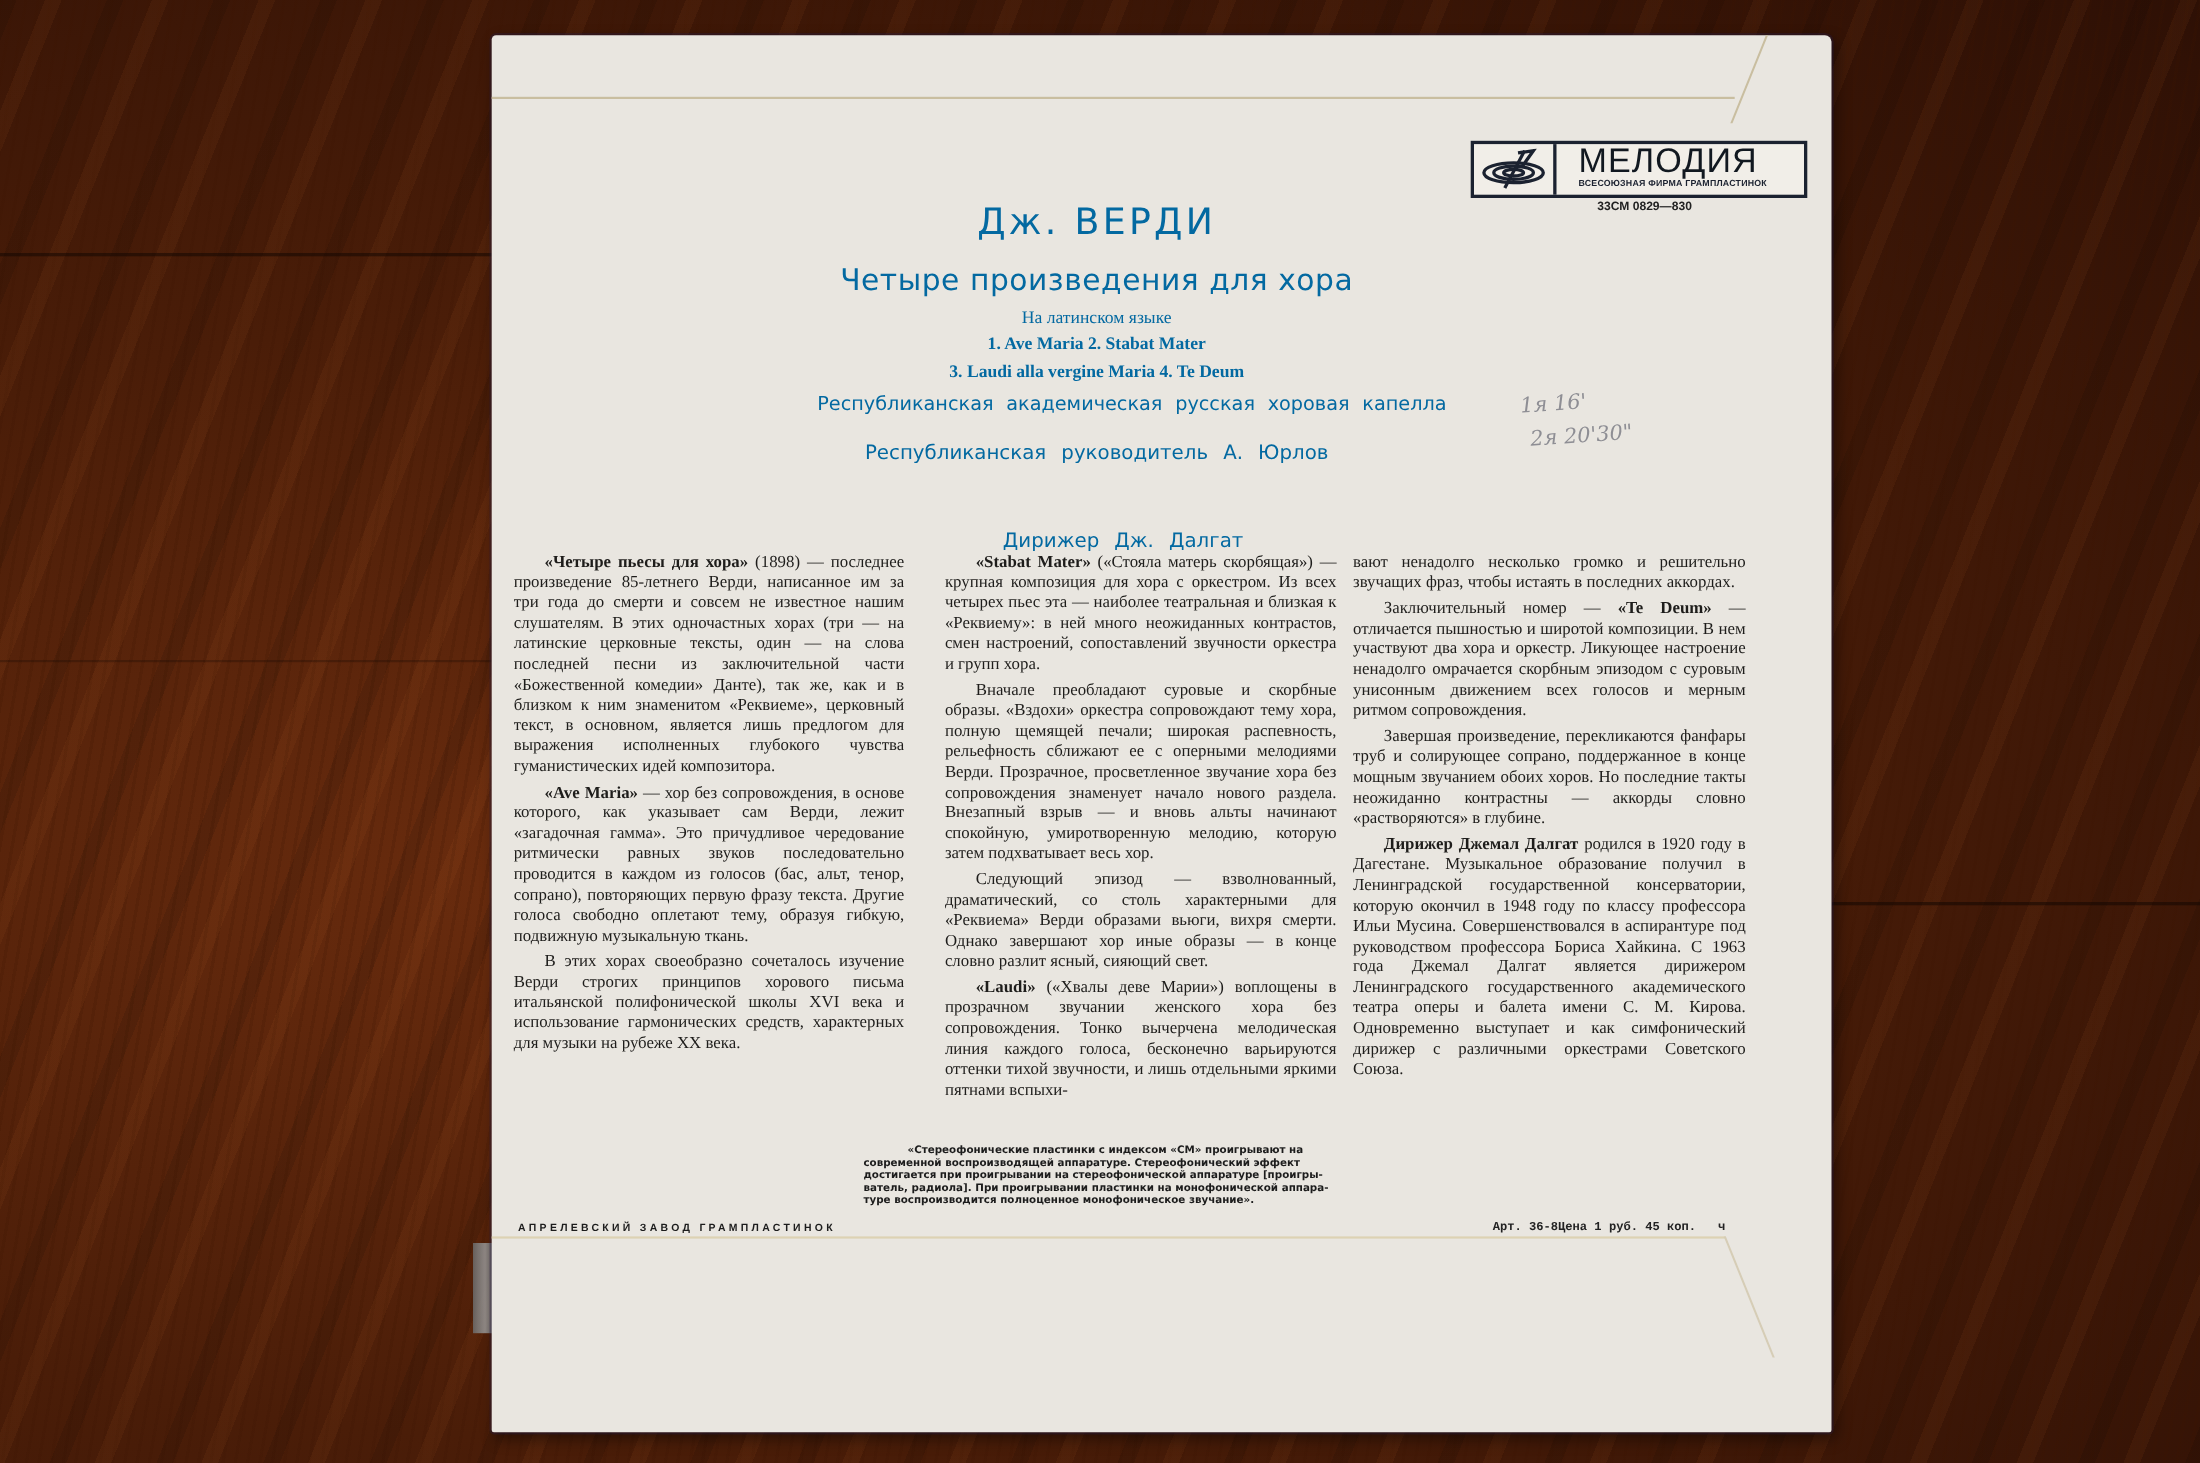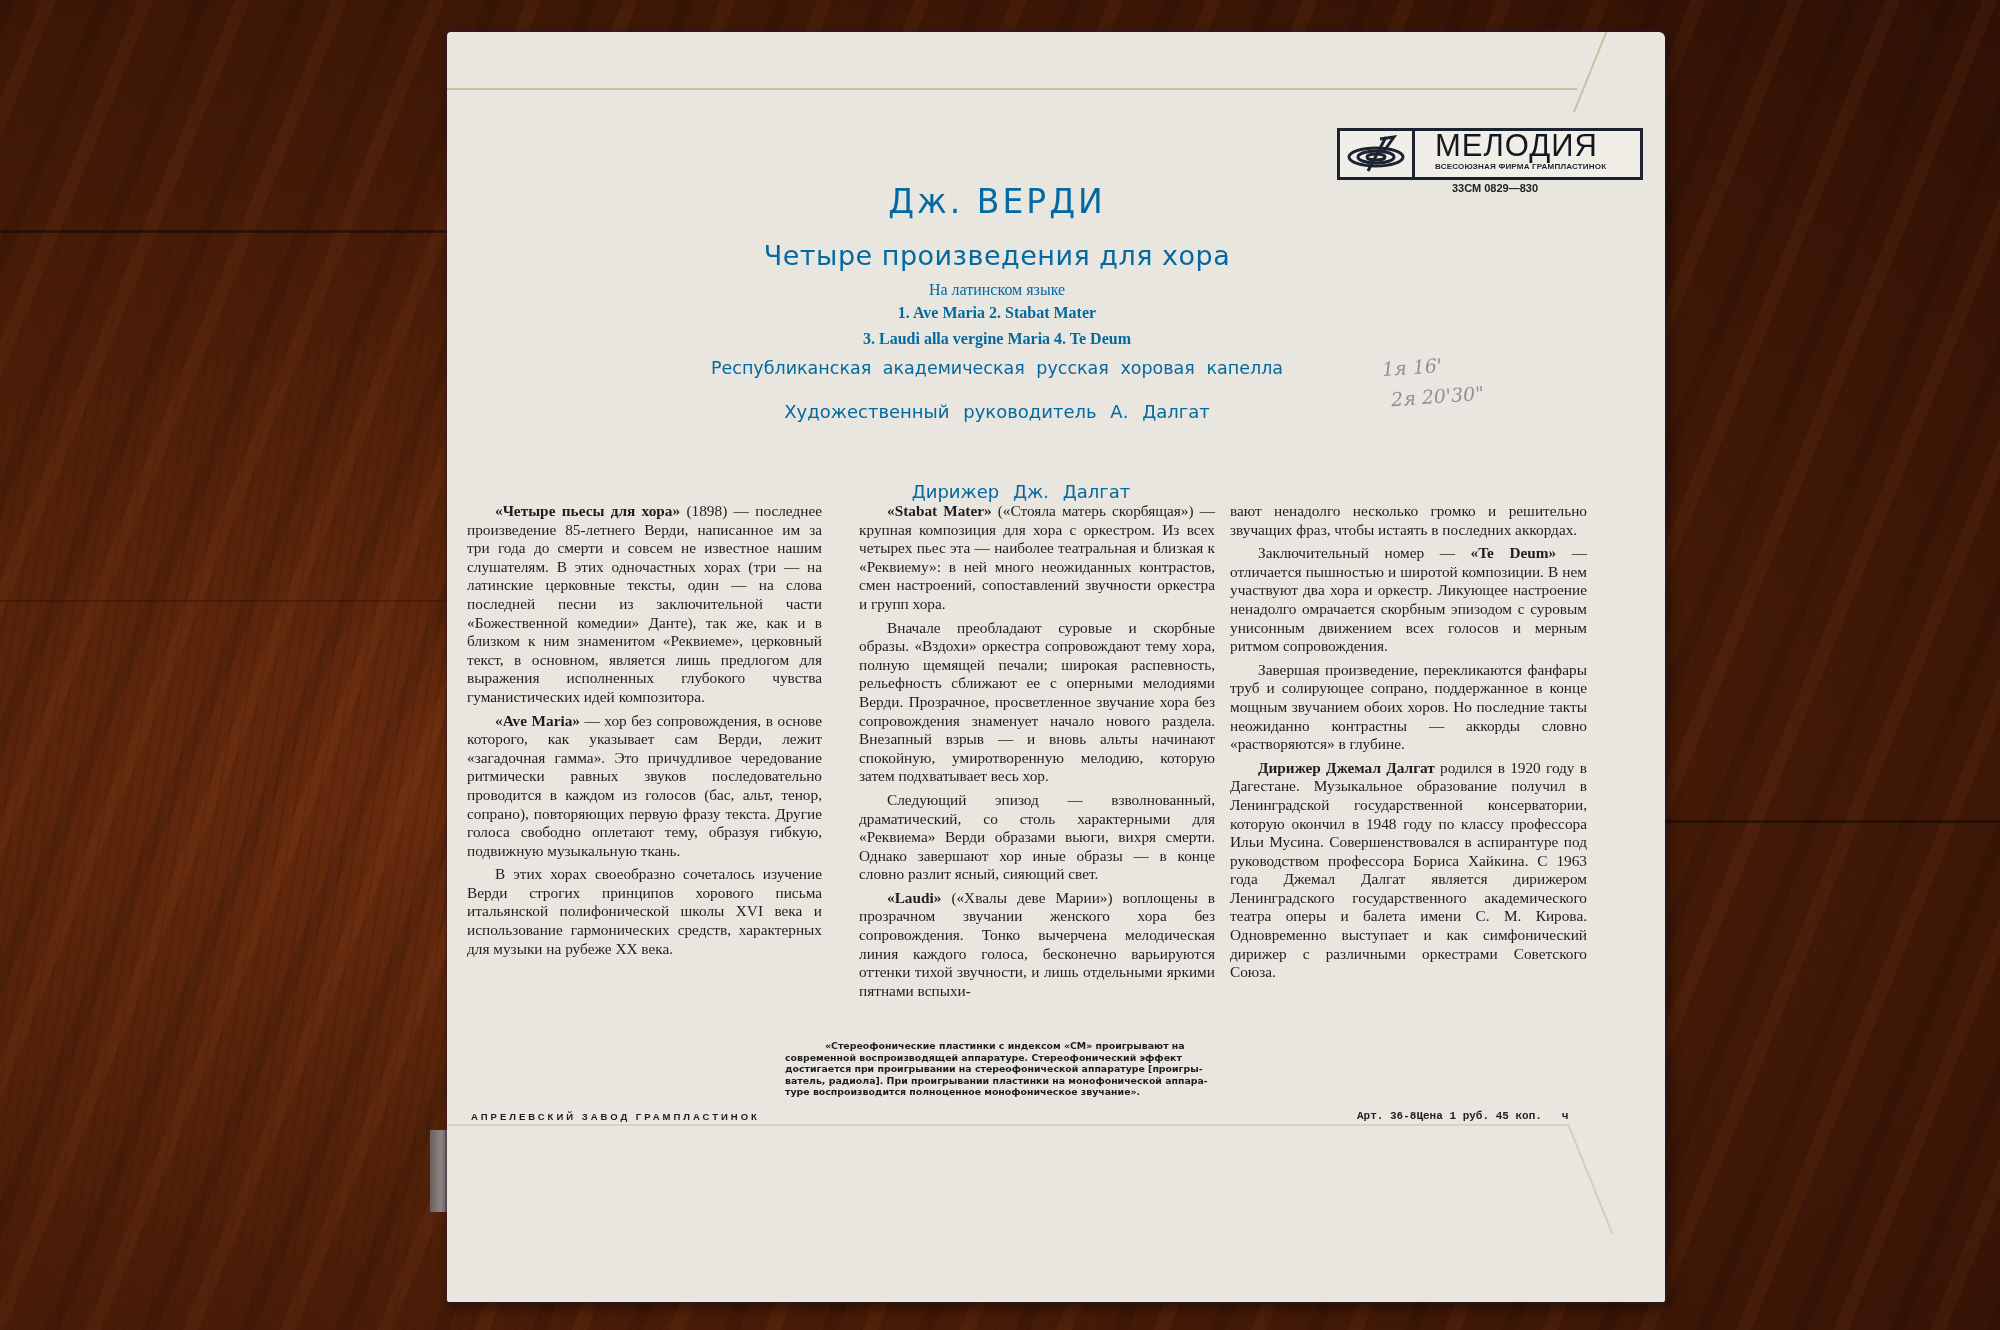--- a/index.html
+++ b/index.html
@@ -66,21 +66,21 @@
     top: 150px; left: 0; width: 1100px; font-family: "DejaVu Sans", sans-serif;
     font-size: 33px; letter-spacing: 3px;
   }
   .work {
     top: 208px; font-family: "DejaVu Sans", sans-serif; font-size: 27px; letter-spacing: 0.5px;
   }
   .lang { top: 249px; font-size: 16px; }
   .tracks1 { top: 272px; font-size: 16px; font-weight: bold; }
   .tracks2 { top: 298px; font-size: 16px; font-weight: bold; }
   .perf { font-family: "DejaVu Sans", sans-serif; font-size: 18px; word-spacing: 8px; }
-  .perf1 { top: 326px; left: 0; width: 1100px; }
+  .perf1 { top: 326px; left: 0; width: 1100px; padding-left: 32px; }
   .perf2 { top: 369px; }
   .perf3 { top: 406px; }
   .perf4 { top: 449px; padding-left: 24px; }
 
   .handwriting {
     position: absolute; font-family: "DejaVu Serif", serif; font-style: italic;
     color: #8e8e94; font-size: 19px; transform: rotate(-4deg);
   }
   .hw1 { left: 935px; top: 324px; }
   .hw2 { left: 944px; top: 353px; }
@@ -141,21 +141,21 @@
     </div>
   </div>
   <div class="catno">33СМ 0829—830</div>
 
   <div class="center composer">Дж. ВЕРДИ</div>
   <div class="center work">Четыре произведения для хора</div>
   <div class="center lang">На латинском языке</div>
   <div class="center tracks1">1. Ave Maria 2. Stabat Mater</div>
   <div class="center tracks2">3. Laudi alla vergine Maria 4. Te Deum</div>
   <div class="center perf perf1" style="word-spacing:6px;font-size:17.5px;">Республиканская академическая русская хоровая капелла</div>
-  <div class="center perf perf2">Художественный руководитель А. Далгат</div>
+  <div class="center perf perf2">Республиканская руководитель А. Юрлов</div>
   <div class="center perf perf4">Дирижер Дж. Далгат</div>
 
   <div class="handwriting hw1">1я 16'</div>
   <div class="handwriting hw2">2я 20'30"</div>
 
   <div class="col c1">
     <p><b>«Четыре пьесы для хора»</b><span> (1898) — последнее произведение 85-летнего Верди, написанное им за три года до смерти и совсем не известное нашим слушателям. В этих одночастных хорах (три — на латинские церковные тексты, один — на слова последней песни из заключительной части «Божественной комедии» Данте), так же, как и в близком к ним знаменитом «Реквиеме», церковный текст, в основном, является лишь предлогом для выражения исполненных глубокого чувства гуманистических идей композитора.</span></p>
     <p><b>«Ave Maria»</b><span> — хор без сопровождения, в основе которого, как указывает сам Верди, лежит «загадочная гамма». Это причудливое чередование ритмически равных звуков последовательно проводится в каждом из голосов (бас, альт, тенор, сопрано), повторяющих первую фразу текста. Другие голоса свободно оплетают тему, образуя гибкую, подвижную музыкальную ткань.</span></p>
     <p>В этих хорах своеобразно сочеталось изучение Верди строгих принципов хорового письма итальянской полифонической школы XVI века и использование гармонических средств, характерных для музыки на рубеже XX века.</p>
   </div>

